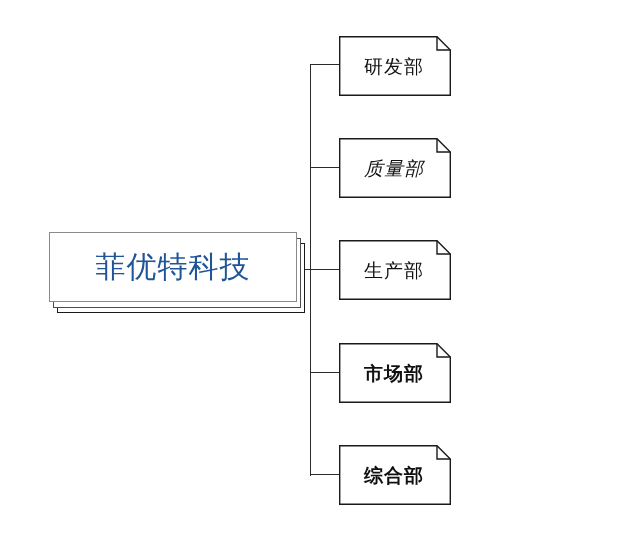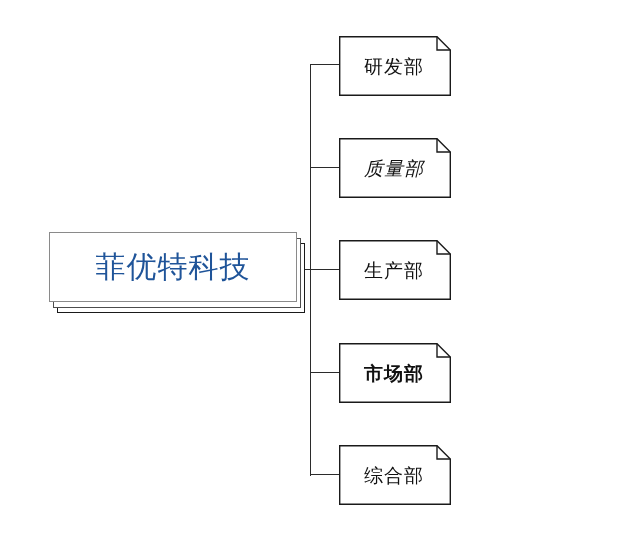--- a/index.html
+++ b/index.html
@@ -152,21 +152,21 @@
   </div>
 
   <div class="dept" style="top:343px;font-weight:bold;">
     <svg class="dept-shape" viewBox="0 0 112 60" preserveAspectRatio="none">
       <path d="M0.7,0.7 L98,0.7 L111.3,14 L111.3,59.3 L0.7,59.3 Z" fill="#ffffff" stroke="#1a1a1a" stroke-width="1.4"></path>
       <path d="M98,0.7 L98,14 L111.3,14" fill="none" stroke="#1a1a1a" stroke-width="1.4"></path>
     </svg>
     <div class="dept-label">市场部</div>
   </div>
 
-  <div class="dept" style="top:445px;">
+  <div class="dept" style="top:445px;font-weight:bold;">
     <svg class="dept-shape" viewBox="0 0 112 60" preserveAspectRatio="none">
       <path d="M0.7,0.7 L98,0.7 L111.3,14 L111.3,59.3 L0.7,59.3 Z" fill="#ffffff" stroke="#1a1a1a" stroke-width="1.4"></path>
       <path d="M98,0.7 L98,14 L111.3,14" fill="none" stroke="#1a1a1a" stroke-width="1.4"></path>
     </svg>
     <div class="dept-label">综合部</div>
   </div>
 
 </div>
 
 </body></html>

